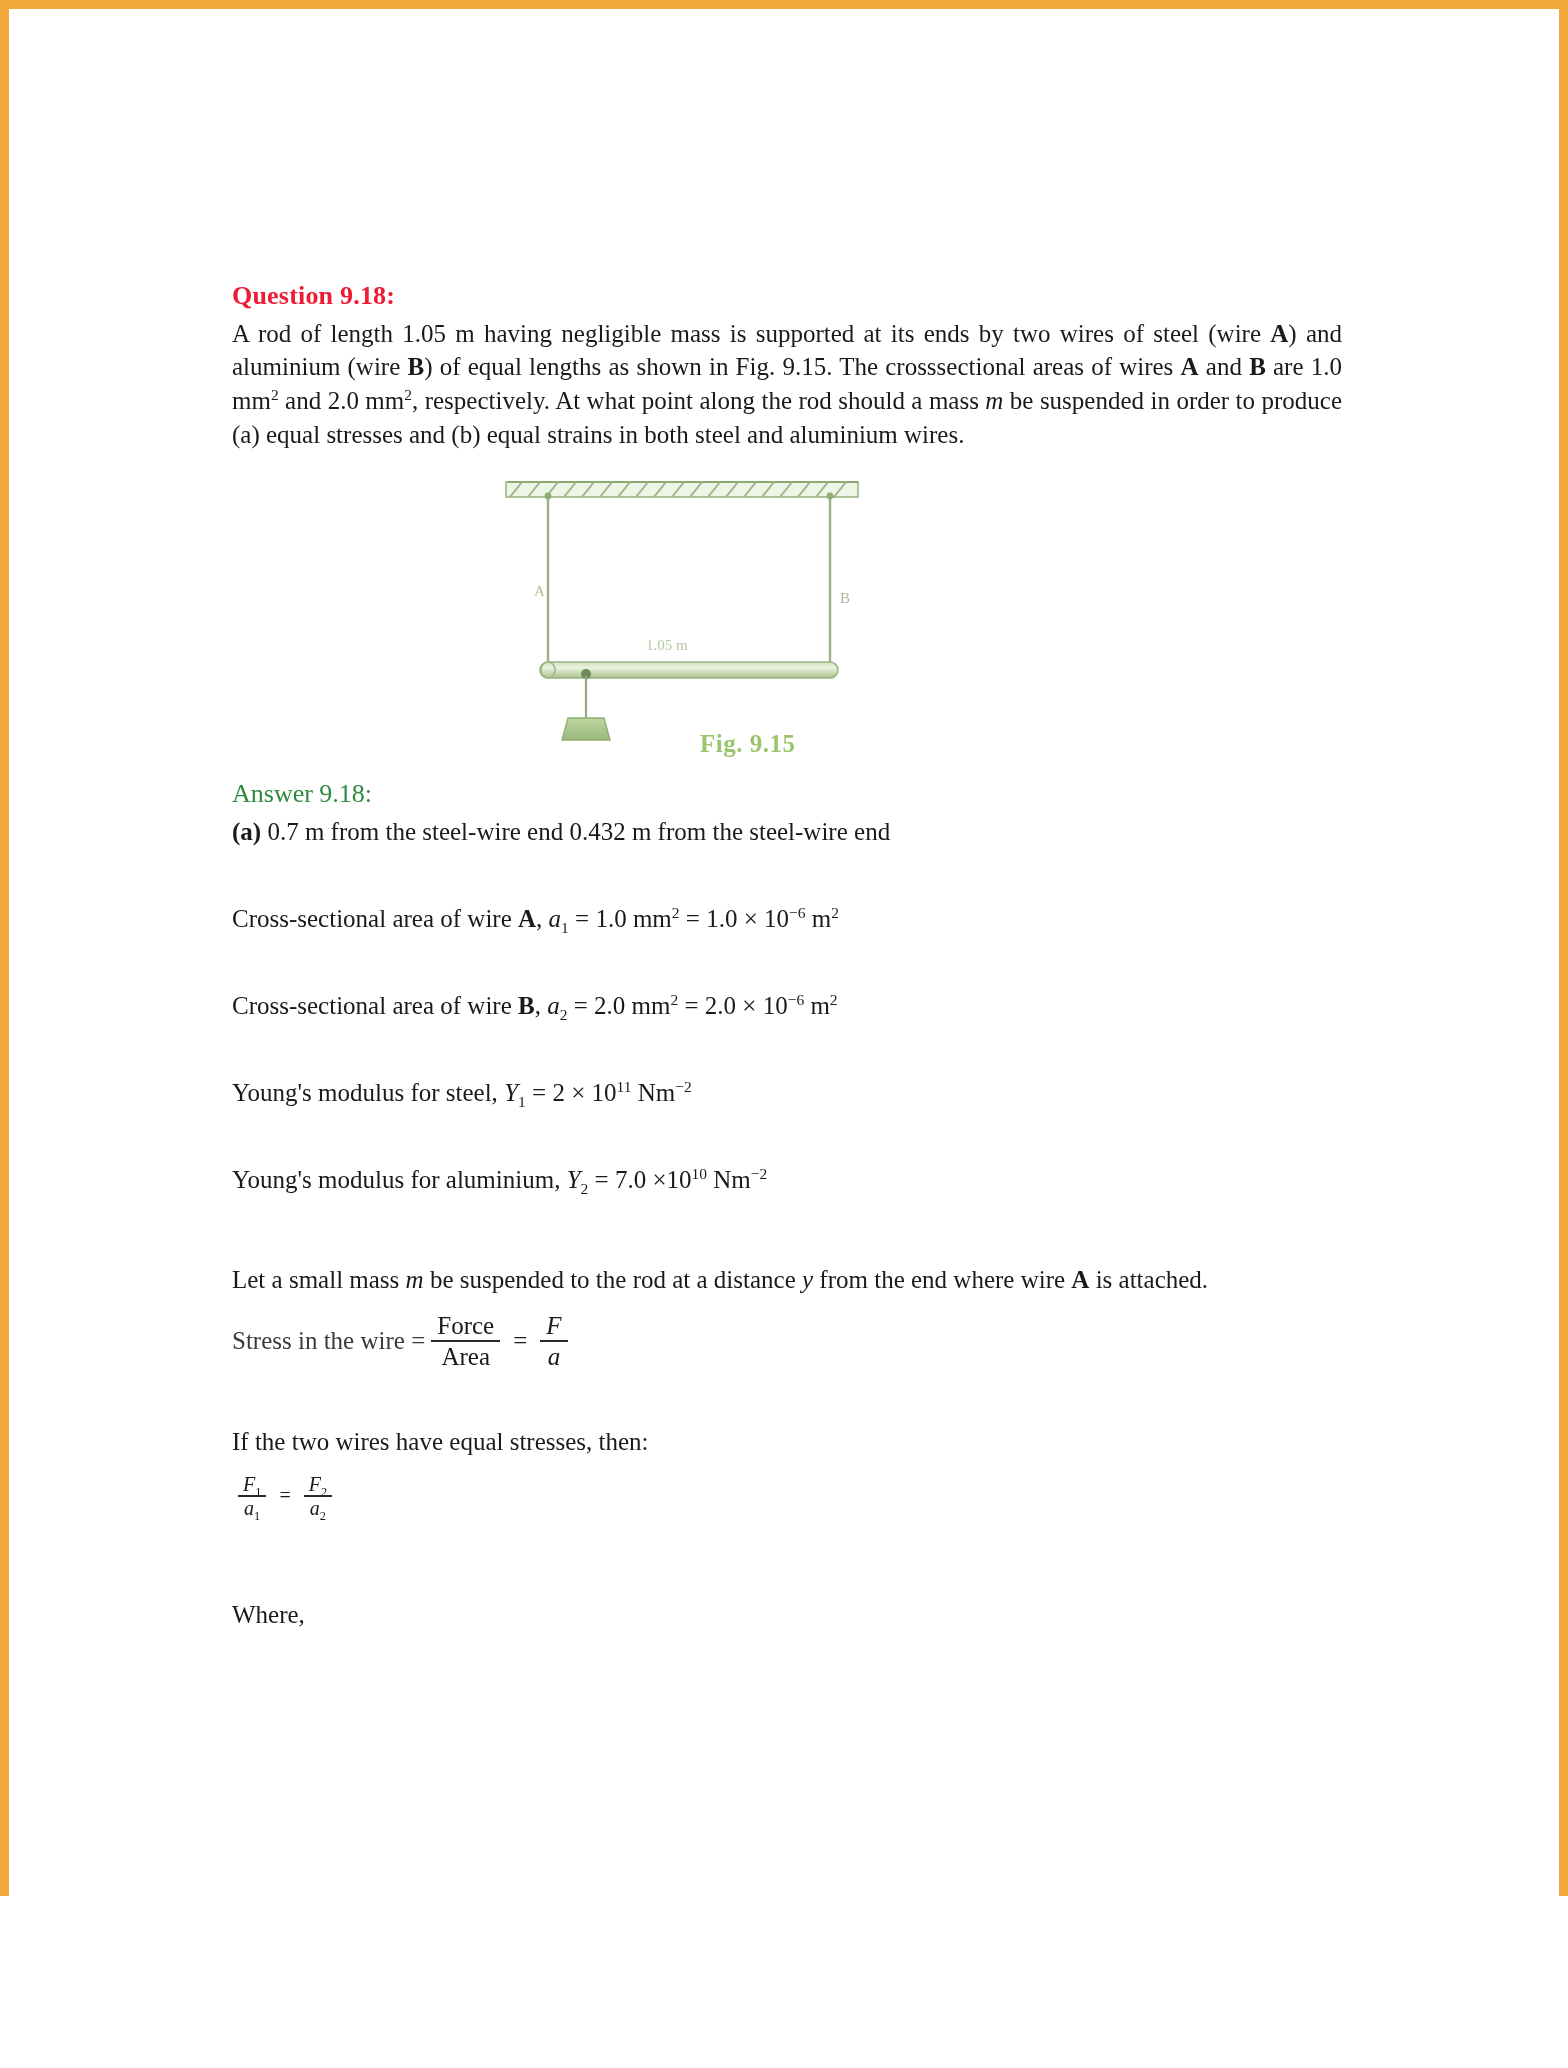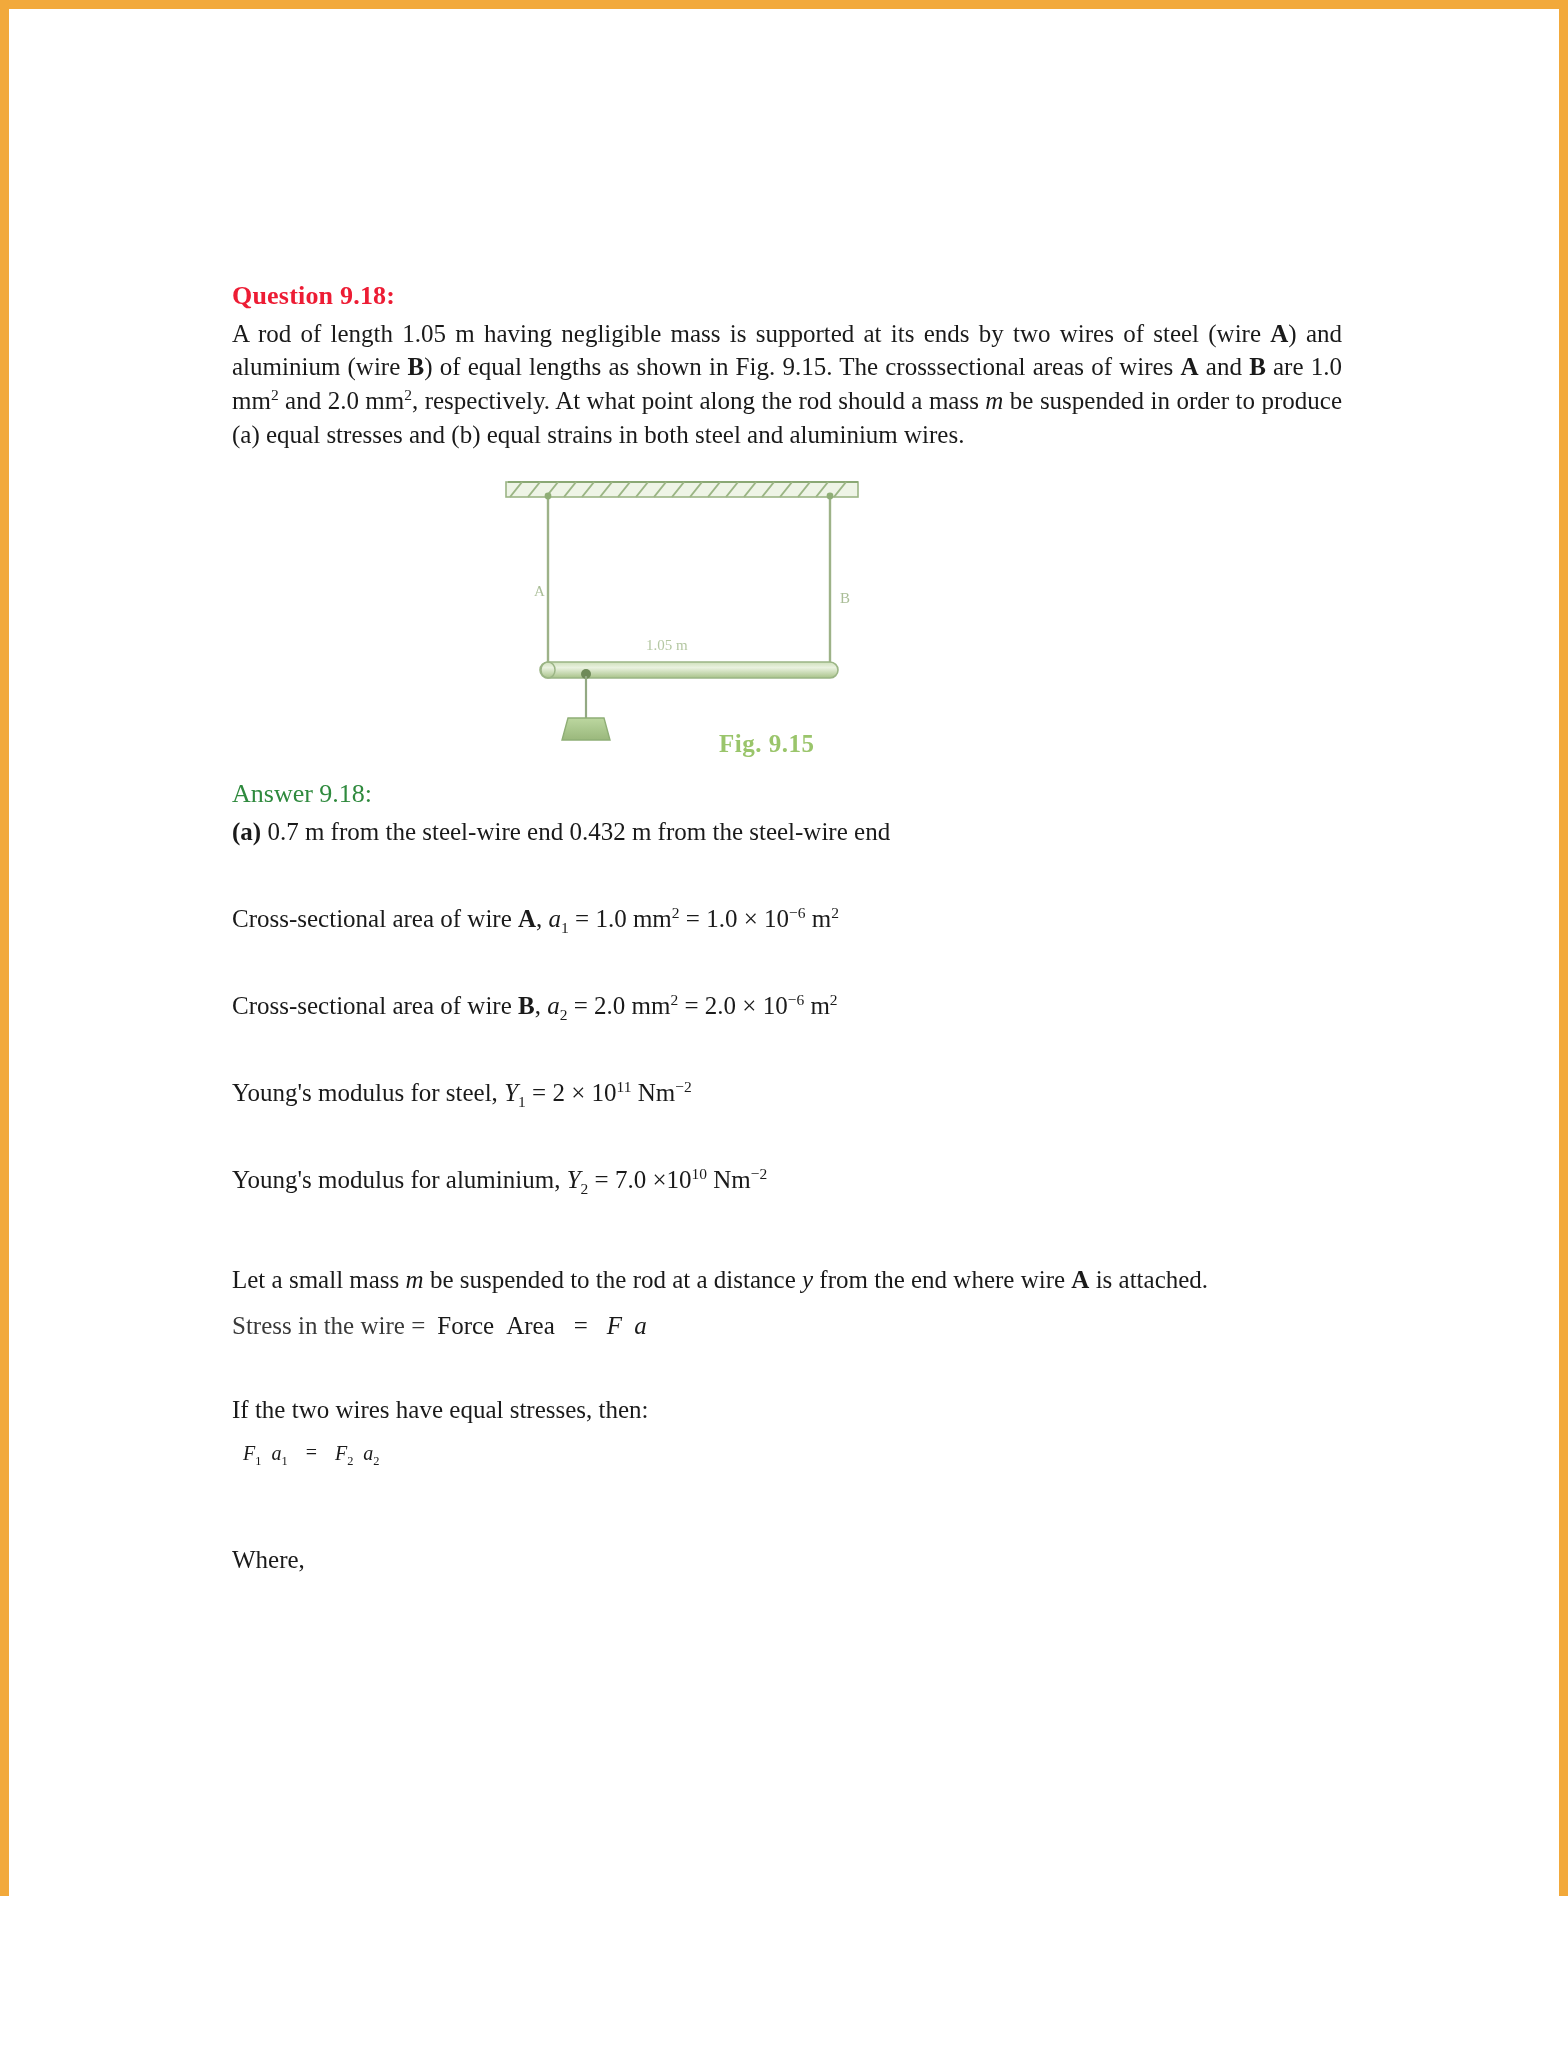--- a/index.html
+++ b/index.html
@@ -98,36 +98,36 @@
   }
   .fig-caption {
     position: absolute;
     left: 468px;
     top: 252px;
     color: #9ac56b;
     font-weight: bold;
     font-size: 25px;
     letter-spacing: 0.5px;
     white-space: nowrap;
-    margin-left: 19px;
   }
 
   
   .mathline {
     display: flex;
     align-items: center;
     font-size: 25px;
     color: #1a1a1a;
   }
   .mathline .lead {
     color: #3a3a3a;
     white-space: nowrap;
   }
   .frac {
     display: inline-flex;
+    flex-direction: column;
     align-items: center;
     vertical-align: middle;
     margin: 0 6px;
     line-height: 1.1;
   }
   .frac .num, .frac .den {
     padding: 1px 6px;
     white-space: nowrap;
   }
   .frac .bar {

